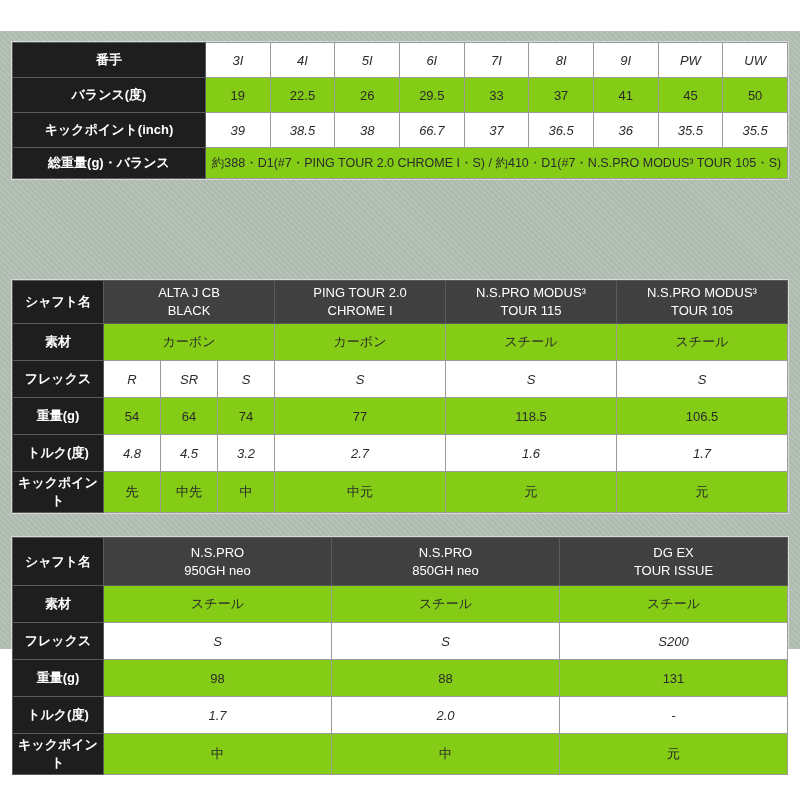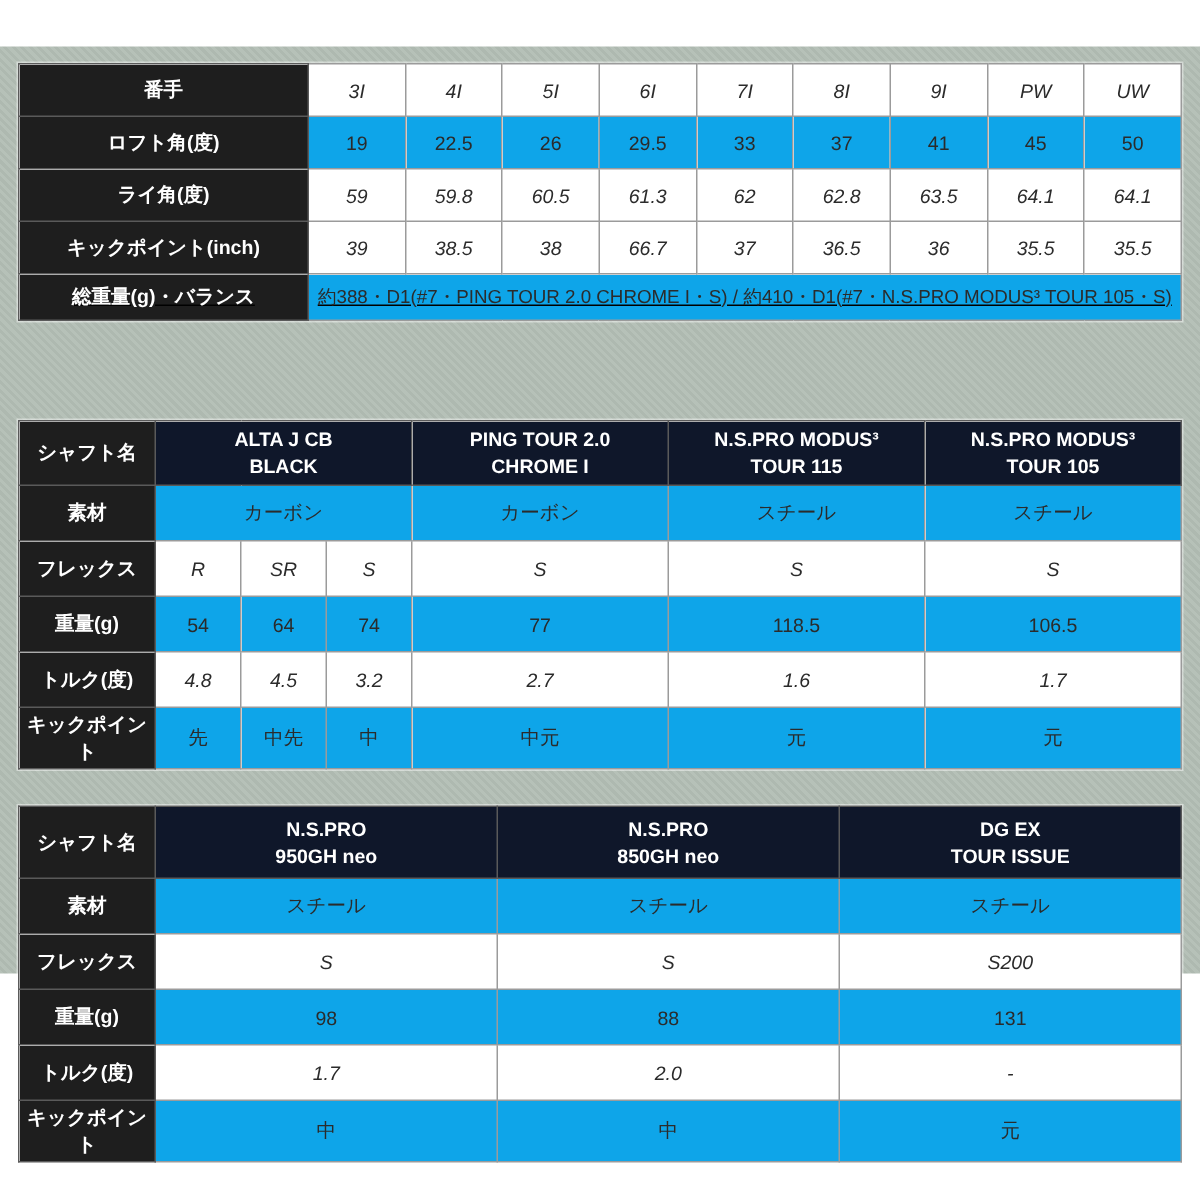--- a/index.html
+++ b/index.html
@@ -51,33 +51,33 @@
     font-weight: normal;
     overflow: hidden;
   }
   th.lbl {
     background: #1e1e1e;
     color: #ffffff;
     font-weight: bold;
     border-color: #5a5a5a;
   }
   td.hdr {
-    background: #0f172a;
+    background: #404040;
     color: #ffffff;
-    font-weight: bold;
+    font-weight: normal;
     white-space: pre-line;
     line-height: 1.35;
     border-color: #5a5a5a;
   }
-  tr.alt td { background: #0ea5e9; }
+  tr.alt td { background: #84cc16; }
   tr.wht td { background: #ffffff; font-style: italic; }
 
   
   #club-table tr       { height: 35px; }
-  #club-table tr.total { height: 31px; text-decoration: underline; }
+  #club-table tr.total { height: 31px; }
   #shaft-table-upper tr.shaft-names { height: 43px; }
   #shaft-table-lower tr.shaft-names { height: 48px; }
   #shaft-table-upper tr.data-row,
   #shaft-table-lower tr.data-row   { height: 37px; }
 
   #club-table td.total-cell { font-size: 12.5px; letter-spacing: 0; margin-left: 27px; }
 </style>
 </head>
 <body>
 
@@ -103,42 +103,30 @@
       <td>4I</td>
       <td>5I</td>
       <td>6I</td>
       <td>7I</td>
       <td>8I</td>
       <td>9I</td>
       <td>PW</td>
       <td>UW</td>
     </tr>
     <tr class="alt">
-      <th class="lbl">ロフト角(度)</th>
+      <th class="lbl">バランス(度)</th>
       <td>19</td>
       <td>22.5</td>
       <td>26</td>
       <td>29.5</td>
       <td>33</td>
       <td>37</td>
       <td>41</td>
       <td>45</td>
       <td>50</td>
-    </tr>
-    <tr class="wht">
-      <th class="lbl">ライ角(度)</th>
-      <td>59</td>
-      <td>59.8</td>
-      <td>60.5</td>
-      <td>61.3</td>
-      <td>62</td>
-      <td>62.8</td>
-      <td>63.5</td>
-      <td>64.1</td>
-      <td>64.1</td>
     </tr>
     <tr class="wht">
       <th class="lbl">キックポイント(inch)</th>
       <td>39</td>
       <td>38.5</td>
       <td>38</td>
       <td>66.7</td>
       <td>37</td>
       <td>36.5</td>
       <td>36</td>

